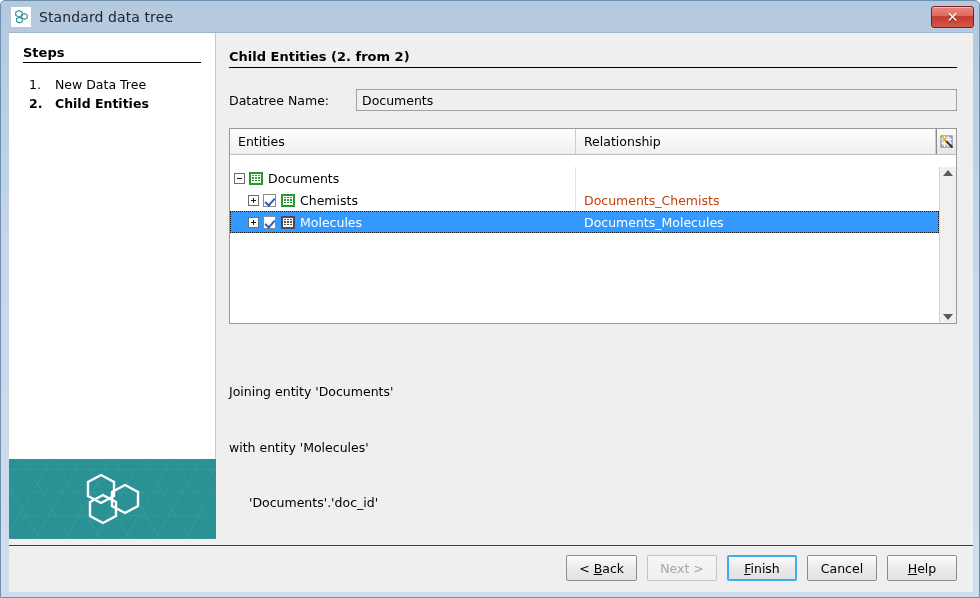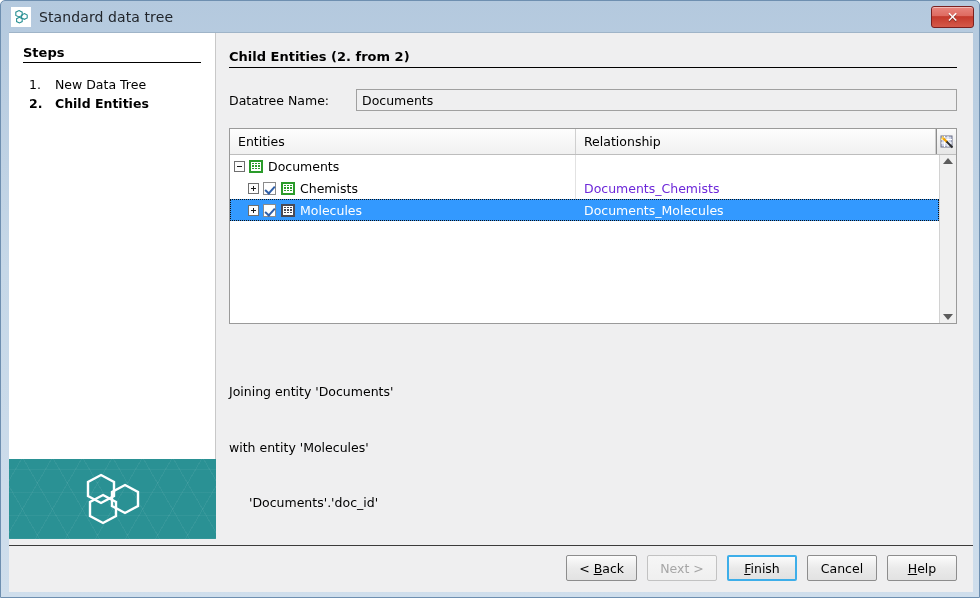--- a/index.html
+++ b/index.html
@@ -115,20 +115,21 @@
     padding: 0 5px; line-height: 20px;
   }
   
   .table-wrap {
     margin: 17px 14px 0 11px;
     height: 196px;
     border: 1px solid #9a9a9a;
     background: #ffffff;
     display: flex; flex-direction: column;
     position: relative;
+    gap: 12px;
   }
   .table-head {
     display: flex; height: 26px; flex: none;
     background: linear-gradient(to bottom, #fdfdfd 0%, #f1f1f1 100%);
     border-bottom: 1px solid #bdbdbd;
   }
   .th {
     font-size: 12.5px; color: #000;
     display: flex; align-items: center; padding-left: 8px;
     border-right: 1px solid #cfcfcf;
@@ -149,21 +150,21 @@
   }
   .row.selected { background: #3399ff; color: #ffffff; }
   .row.selected.focused { outline: 1px dotted #111; outline-offset: -1px; }
   .cell-entities {
     width: 346px; display: flex; align-items: center;
     height: 100%;
     border-right: 1px solid #e2e2e2;
   }
   .row.selected .cell-entities { border-right: 1px solid #3399ff; }
   .cell-relationship {
-    flex: 1; padding-left: 8px; color: #6d28d9;
+    flex: 1; padding-left: 8px; color: #c2410c;
     font-size: 12.5px; height: 100%; display: flex; align-items: center;
   }
   .row.selected .cell-relationship { color: #ffffff; }
   .indent-0 { padding-left: 4px; }
   .indent-1 { padding-left: 18px; }
   .expander {
     width: 11px; height: 11px; flex: none;
     border: 1px solid #6f6f6f; background: #fdfdfd;
     position: relative; margin-right: 4px; cursor: pointer;
   }

